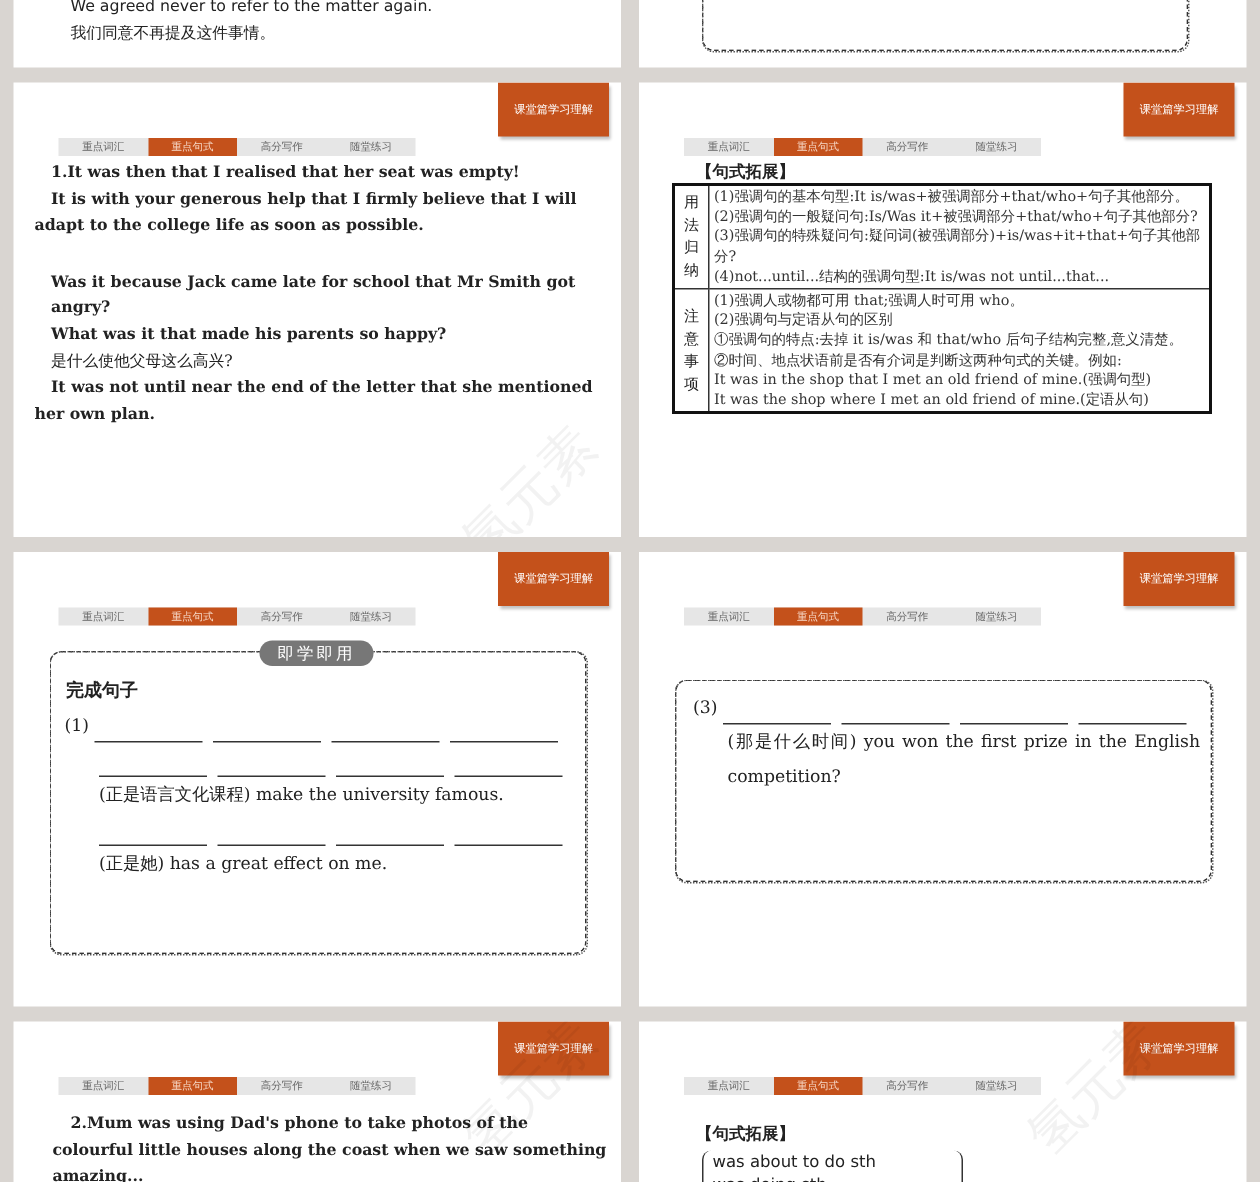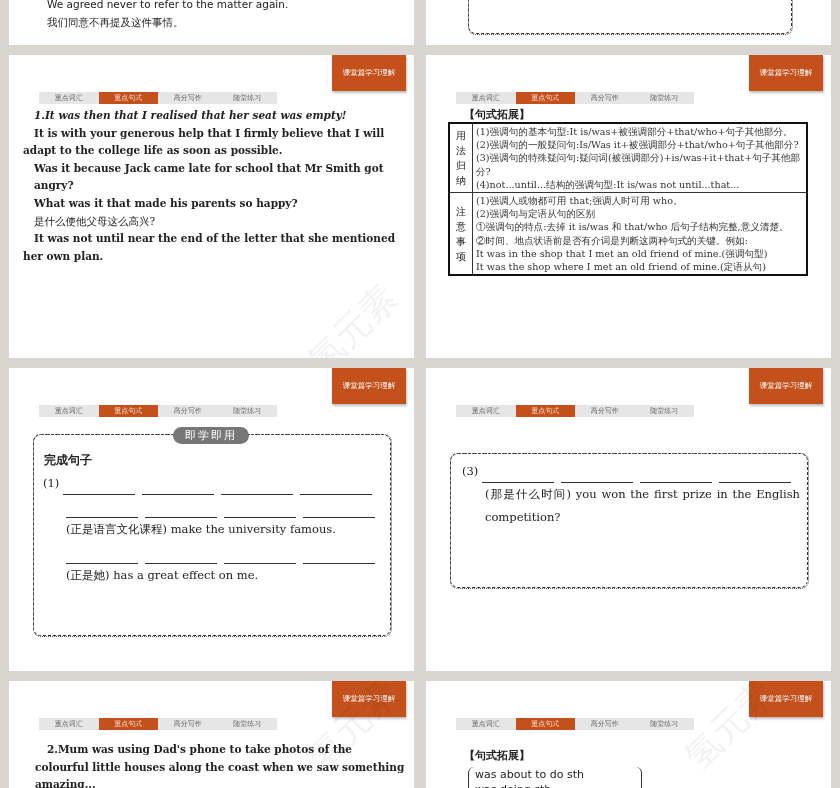--- a/index.html
+++ b/index.html
@@ -37,23 +37,23 @@
 
 <div class="slide" style="left:9px;top:55px;width:405px;height:303px;">
   <div class="tag">课堂篇学习理解</div>
   <div class="tabs">
     <div class="tab">重点词汇</div>
     <div class="tab active">重点句式</div>
     <div class="tab">高分写作</div>
     <div class="tab">随堂练习</div>
   </div>
   <div class="body-text b" style="left:14px;top:52px;width:378px;">
-    <div style="padding-left:11px;font-style:italic;">1.It was then that I realised that her seat was empty!</div>
+    <div style="padding-left:11px;">1.It was then that I realised that her seat was empty!</div>
     <div style="text-indent:11px;">It is with your generous help that I firmly believe that I will adapt to the college life as soon as possible.</div>
-    <div style="padding-left:11px;">Was it because Jack came late for school that Mr Smith got angry?</div>
+    <div style="padding-left:11px;margin-top:20px;">Was it because Jack came late for school that Mr Smith got angry?</div>
     <div style="padding-left:11px;">What was it that made his parents so happy?</div>
     <div style="padding-left:11px;font-weight:normal;">是什么使他父母这么高兴?</div>
     <div style="text-indent:11px;">It was not until near the end of the letter that she mentioned her own plan.</div>
   </div>
   <div class="watermark" style="left:290px;top:250px;">氢元素</div>
 </div>
 
 <div class="slide" style="left:426px;top:55px;width:405px;height:303px;">
   <div class="tag">课堂篇学习理解</div>
   <div class="tabs">

